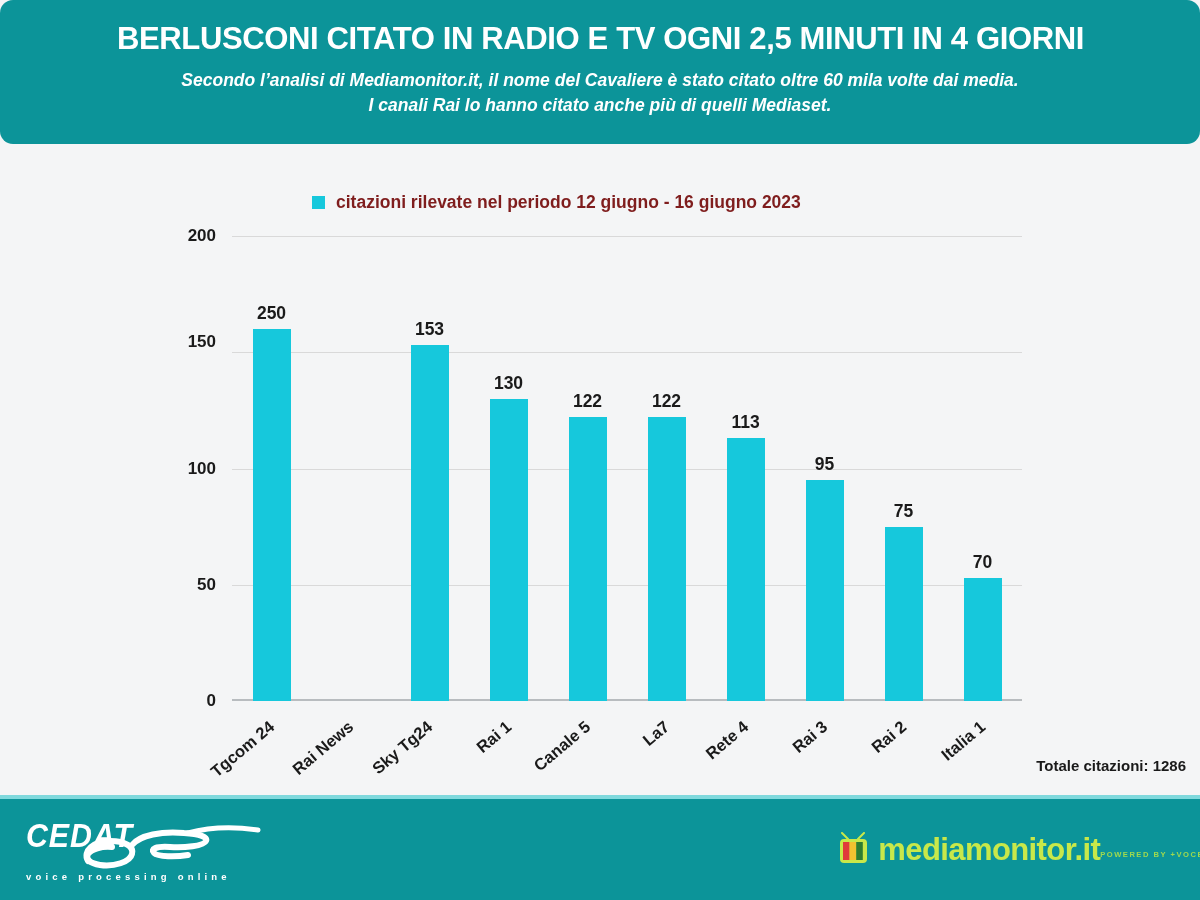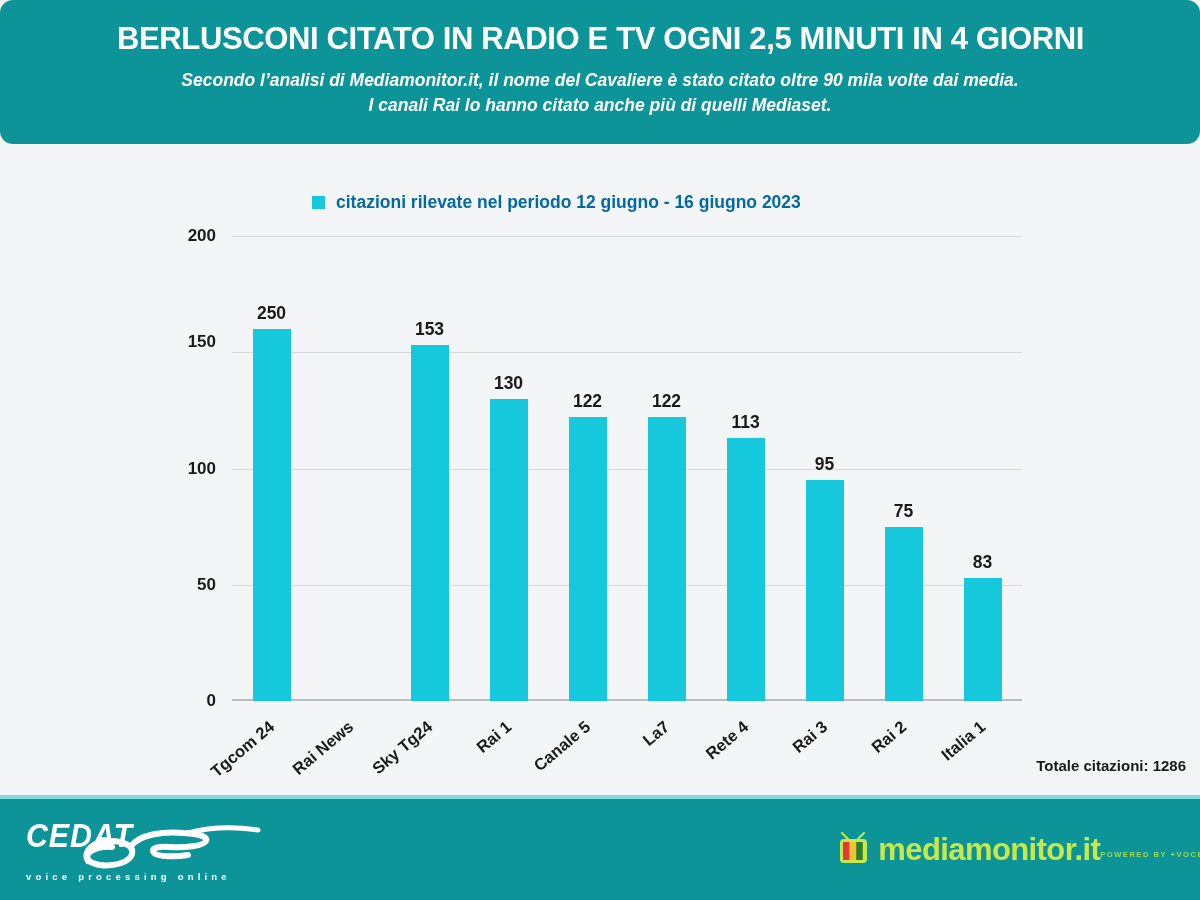--- a/index.html
+++ b/index.html
@@ -78,21 +78,21 @@
   }
   .legend-swatch {
     width: 13px;
     height: 13px;
     background: #16c8dc;
     flex: 0 0 auto;
   }
   .legend-label {
     font-size: 17.5px;
     font-weight: bold;
-    color: #0369a1;
+    color: #7f1d1d;
     white-space: nowrap;
   }
 
   
   .plot {
     position: absolute;
     left: 232px;
     top: 92px;          
     width: 790px;
     height: 465px;      
@@ -294,21 +294,21 @@
   }
 </style>
 </head>
 <body>
 
 <div id="infographic">
 
   <div class="header">
     <div class="header-title">BERLUSCONI CITATO IN RADIO E TV OGNI 2,5 MINUTI IN 4 GIORNI</div>
     <div class="header-sub">
-      <span class="l1">Secondo l’analisi di Mediamonitor.it, il nome del Cavaliere è stato citato oltre 90 mila volte dai media.</span>
+      <span class="l1">Secondo l’analisi di Mediamonitor.it, il nome del Cavaliere è stato citato oltre 60 mila volte dai media.</span>
       <span class="l2">I canali Rai lo hanno citato anche più di quelli Mediaset.</span>
     </div>
   </div>
 
   <div class="chart-area">
 
     <div class="legend">
       <span class="legend-swatch"></span>
       <span class="legend-label">citazioni rilevate nel periodo 12 giugno - 16 giugno 2023</span>
     </div>
@@ -355,21 +355,21 @@
         <div class="bar-slot" style="left: 553px;">
           <div class="bar" title="Rai 3: 95" style="height: 220.875px; background: rgb(22, 200, 220);"></div>
           <div class="bar-value" style="top: 218.125px;">95</div>
         </div>
         <div class="bar-slot" style="left: 632px;">
           <div class="bar" title="Rai 2: 75" style="height: 174.375px; background: rgb(22, 200, 220);"></div>
           <div class="bar-value" style="top: 264.625px;">75</div>
         </div>
         <div class="bar-slot" style="left: 711px;">
           <div class="bar" title="Italia 1: 53" style="height: 123.225px; background: rgb(22, 200, 220);"></div>
-          <div class="bar-value" style="top: 315.775px;">83</div>
+          <div class="bar-value" style="top: 315.775px;">70</div>
         </div>
       </div>
     <div class="xlabels">
         <div class="xlabel-slot" style="left: 0px;">
           <div class="xlabel" style="transform: translateX(-6px) rotate(-40deg);"><span class="xlabel-inner">Tgcom 24</span></div>
         </div>
         <div class="xlabel-slot" style="left: 79px;">
           <div class="xlabel" style="transform: translateX(-6px) rotate(-40deg);"><span class="xlabel-inner">Rai News</span></div>
         </div>
         <div class="xlabel-slot" style="left: 158px;">

